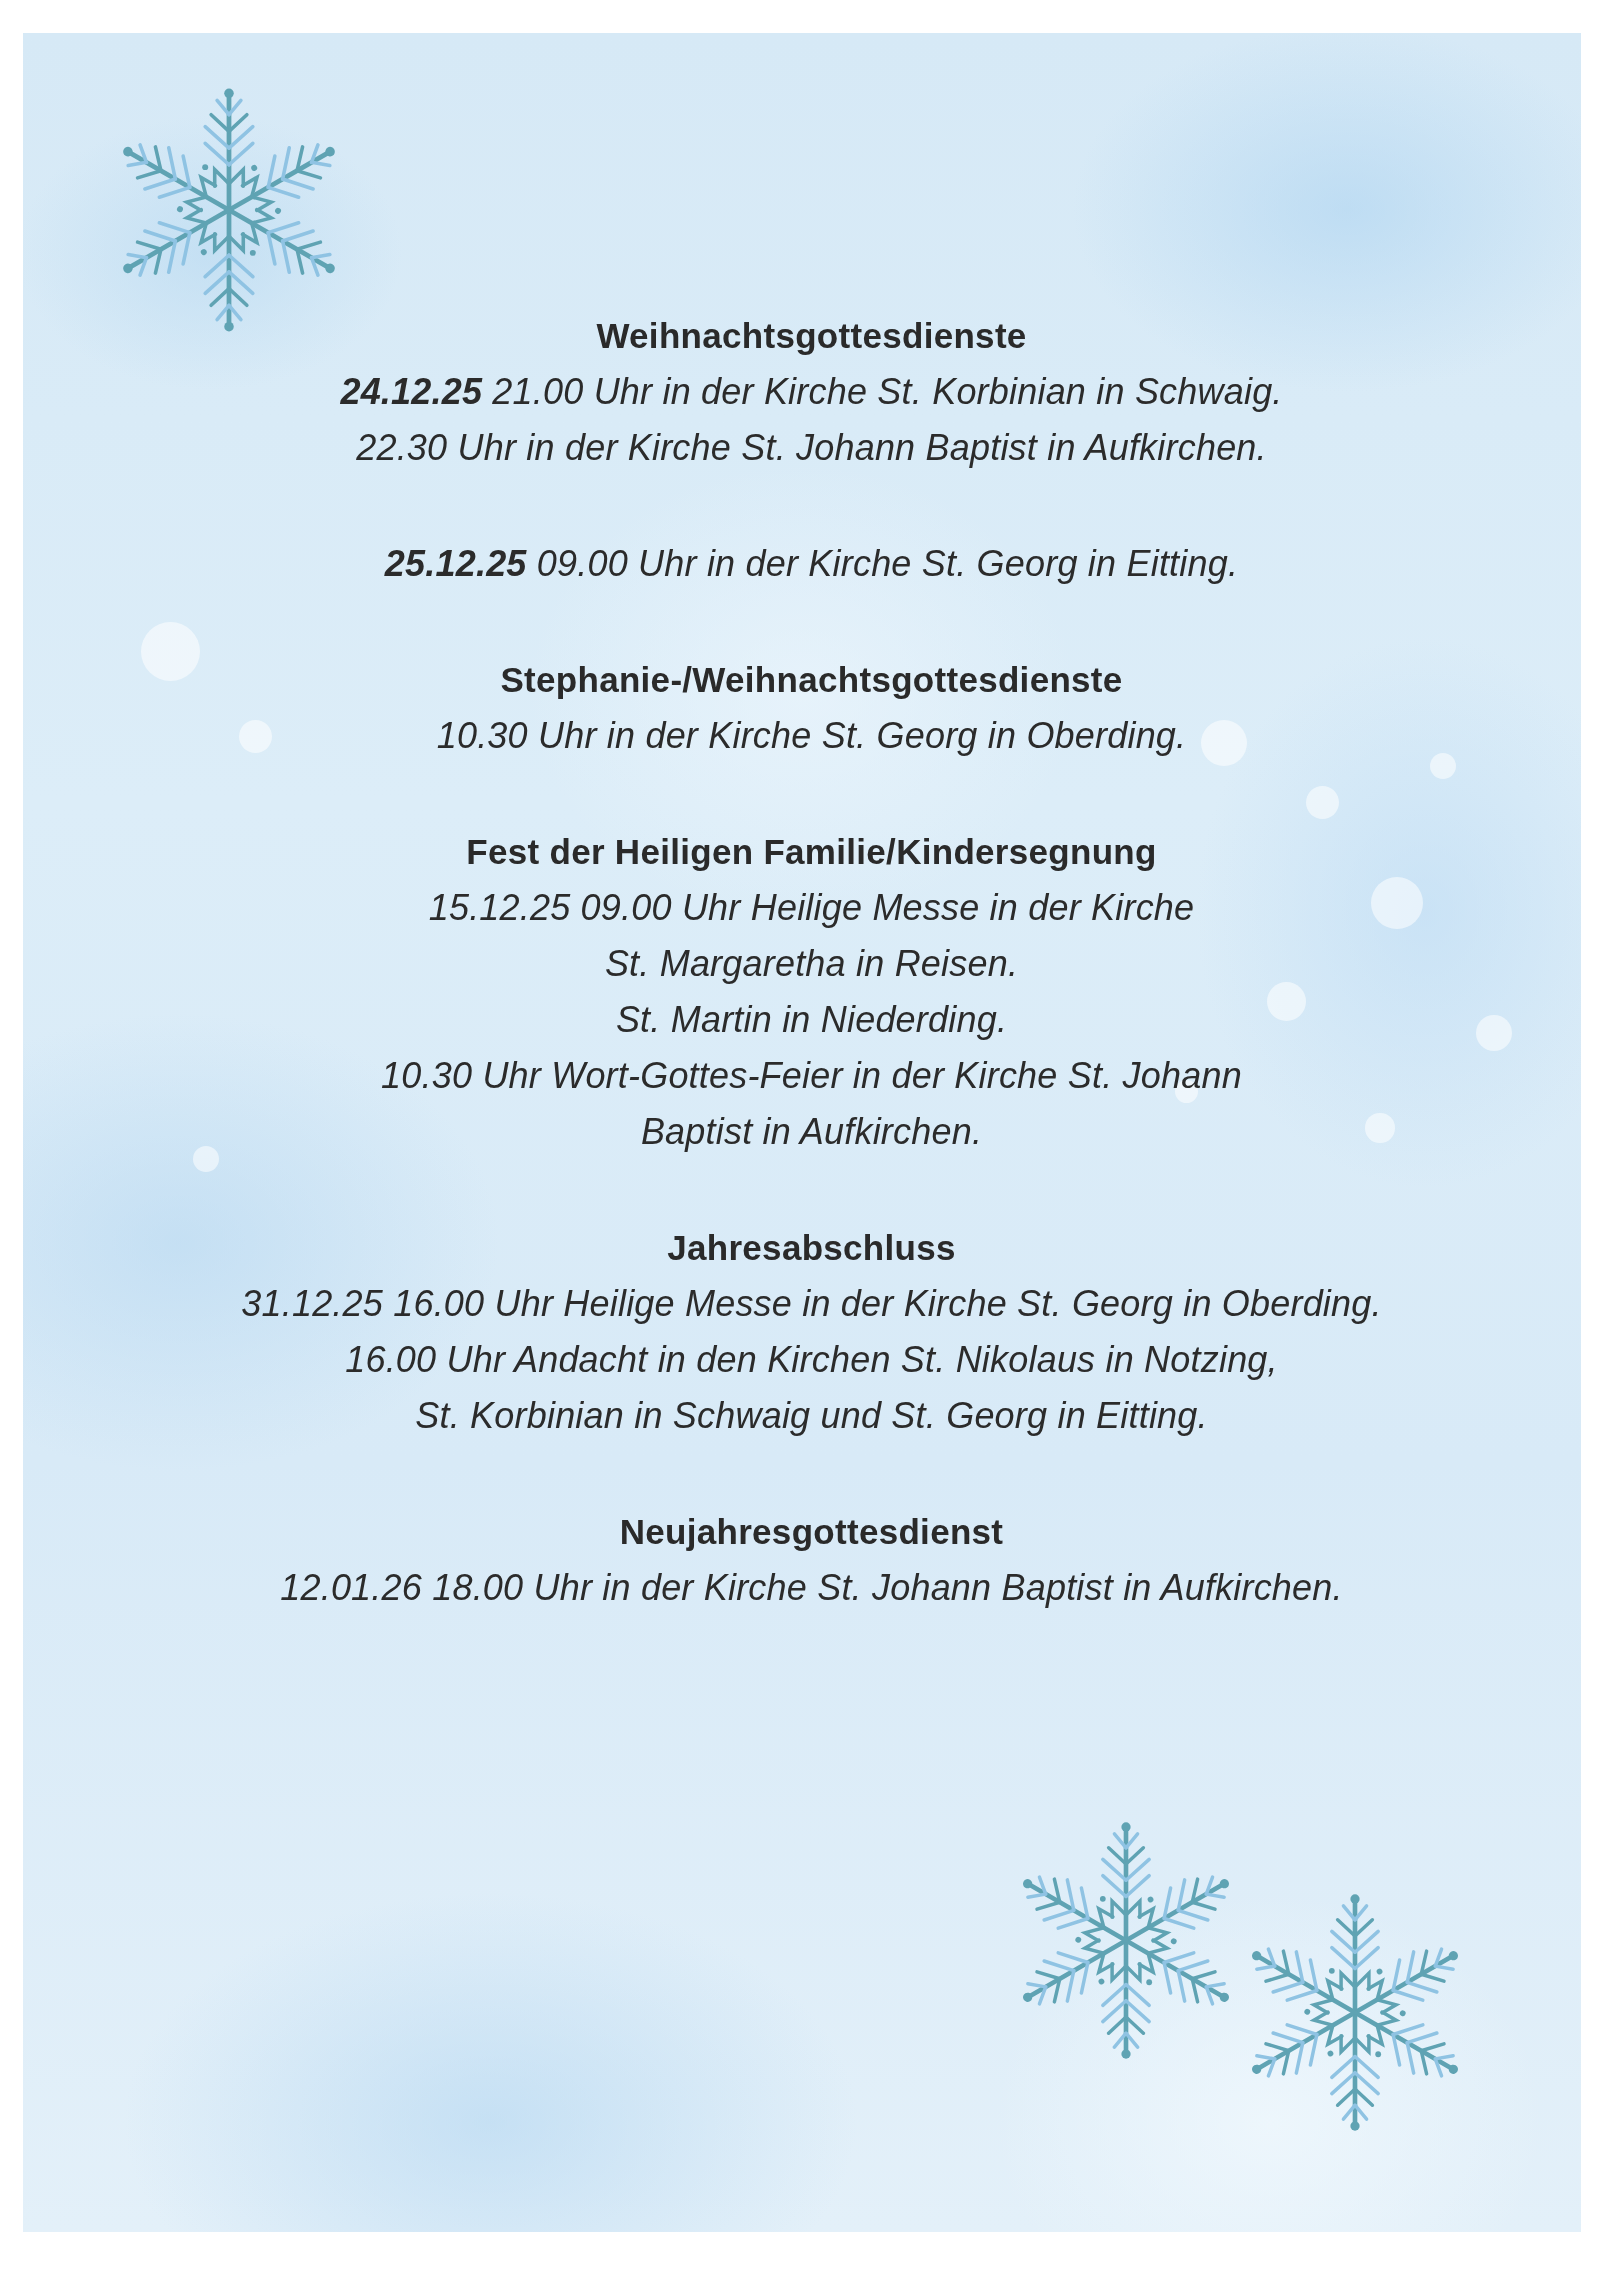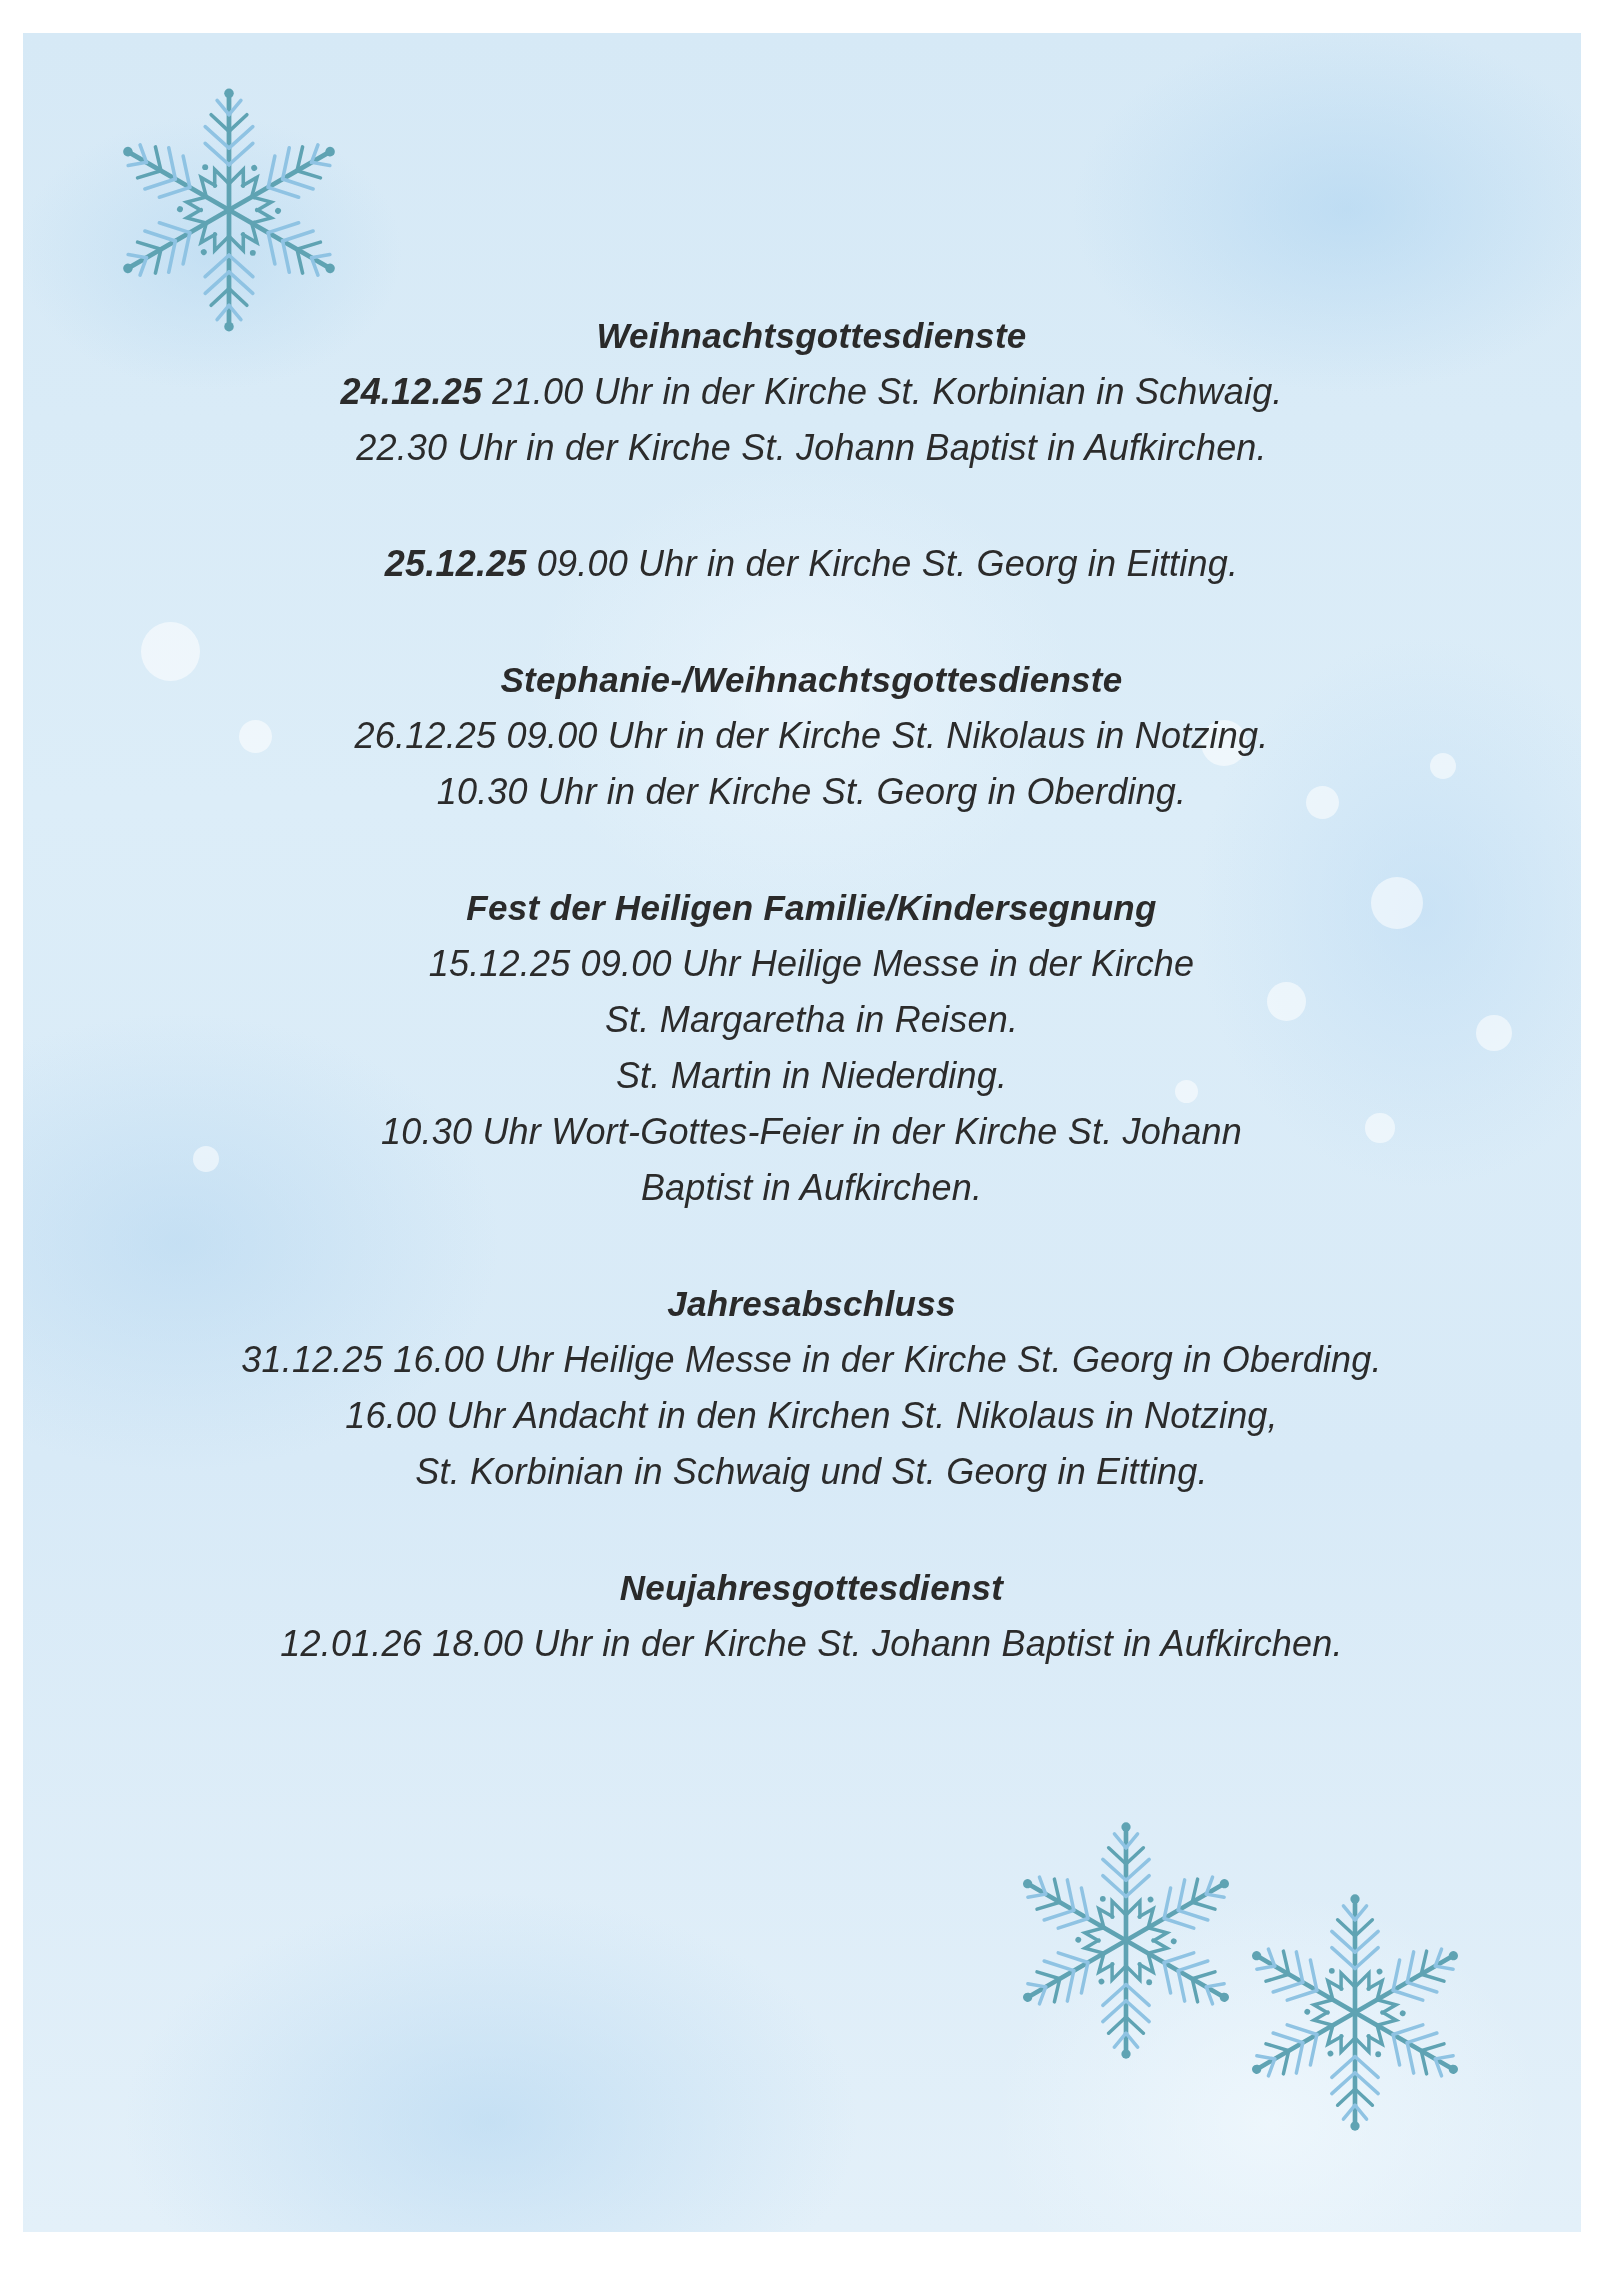--- a/index.html
+++ b/index.html
@@ -18,21 +18,21 @@
       radial-gradient(ellipse 524px 327px at 30% 95%, rgba(175,212,240,0.55), transparent 70%),
       radial-gradient(ellipse 393px 327px at 80% 95%, rgba(240,248,253,0.8), transparent 70%),
       linear-gradient(180deg, #d6e9f6 0%, #dcedf8 35%, #d8eaf7 65%, #e3f0f9 100%);
   }
   .bokeh { position:absolute; border-radius:50%; background:rgba(255,255,255,0.55); }
   .content {
     position:absolute; left:0; top:308px; width:1623px; text-align:center;
   }
   .section { margin:0; }
   .heading {
-    font-weight:700; font-size:35px; line-height:56px; letter-spacing:0.3px; color:#2a2a2a;font-style:italic;
+    font-weight:700; font-size:35px; line-height:56px; letter-spacing:0.3px; color:#2a2a2a;
   }
   .line { font-size:36px; line-height:56px; color:#2b2b2b; letter-spacing:0.2px;font-style:italic; }
   .line b { font-weight:700; }
   .gap { height:60px; }
   .snow { position:absolute; }
   .snow svg { width:100%; height:100%; overflow:visible; }
 </style>
 </head>
 <body>
 
@@ -113,21 +113,20 @@
   <div class="gap"></div>
 
   <div class="section">
     <div class="line"><b>25.12.25</b><span> 09.00 Uhr in der Kirche St. Georg in Eitting.</span></div>
   </div>
 
   <div class="gap"></div>
 
   <div class="section">
     <div class="heading">Stephanie-/Weihnachtsgottesdienste</div>
-    <div class="line">26.12.25 09.00 Uhr in der Kirche St. Nikolaus in Notzing.</div>
     <div class="line">10.30 Uhr in der Kirche St. Georg in Oberding.</div>
   </div>
 
   <div class="gap"></div>
 
   <div class="section">
     <div class="heading">Fest der Heiligen Familie/Kindersegnung</div>
     <div class="line">15.12.25 09.00 Uhr Heilige Messe in der Kirche</div>
     <div class="line">St. Margaretha in Reisen.</div>
     <div class="line">St. Martin in Niederding.</div>

